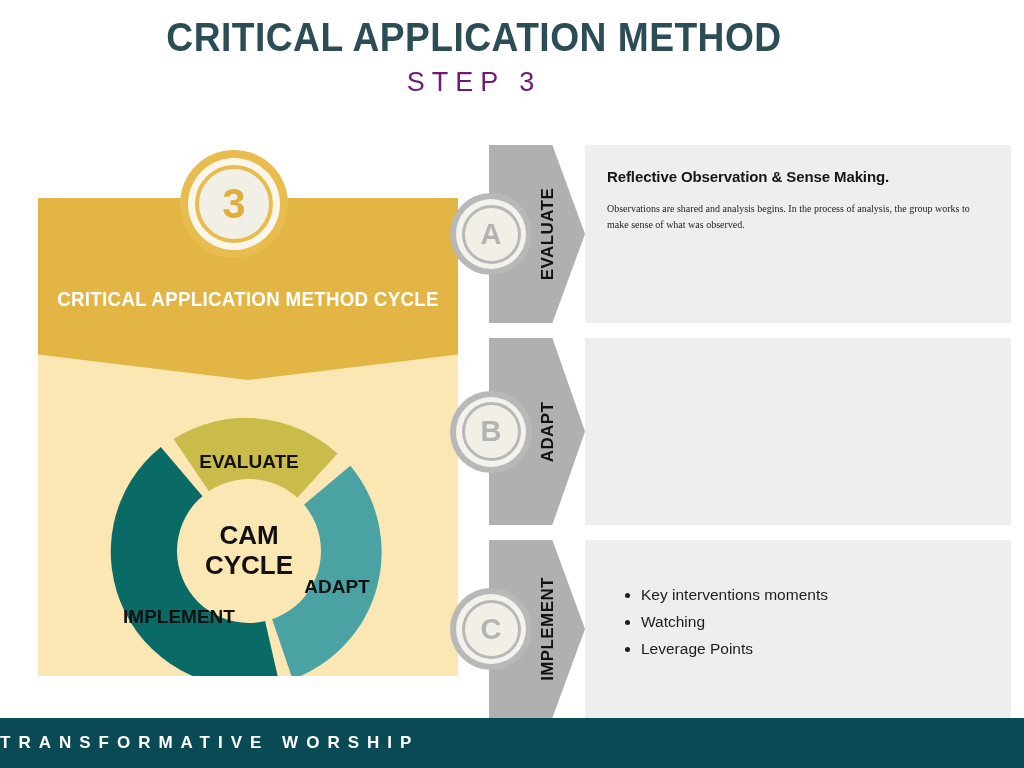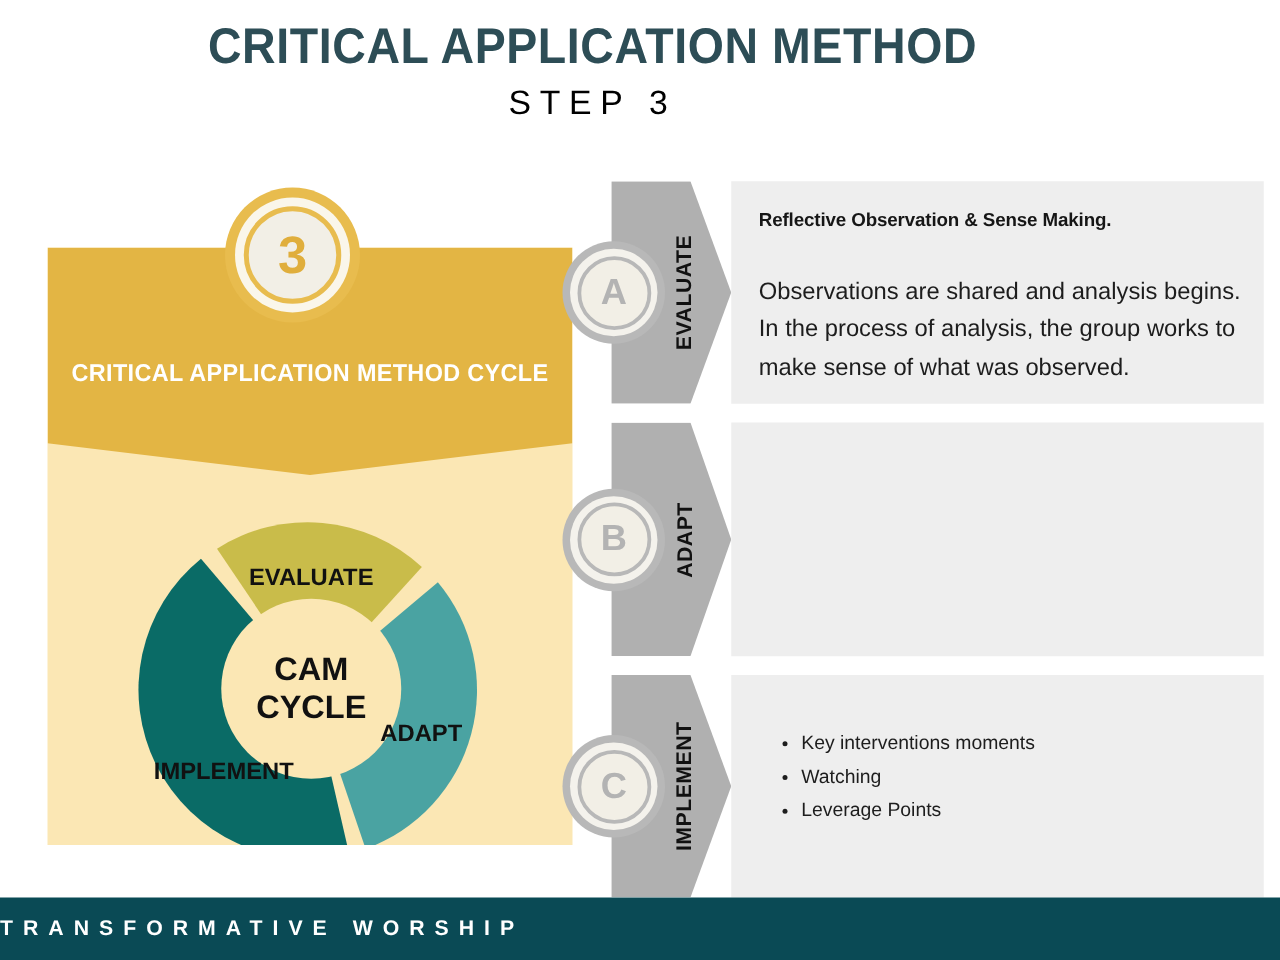--- a/index.html
+++ b/index.html
@@ -29,21 +29,21 @@
     color: #2d4d56;
     letter-spacing: 0.5px;
     line-height: 1.18;
     transform: scaleX(0.93);
   }
 
   #sub-title {
     margin-top: 6px;
     font-size: 27px;
     font-weight: normal;
-    color: #000000;
+    color: #701a75;
     letter-spacing: 7px;
   }
 
   
   #stage {
     position: absolute;
     top: 142px;
     left: 0;
     width: 1024px;
     height: 576px;
@@ -248,24 +248,25 @@
 
   .row-heading {
     font-size: 15px;
     font-weight: bold;
     color: #161616;
     line-height: 1.3;
     letter-spacing: -0.1px;
   }
 
   .row-body {
-    margin-top: 32px;
-    font-size: 19px;
+    margin-top: 14px;
+    font-size: 10px;
     color: #1d1d1d;
     line-height: 1.62;
+    font-family: Liberation Serif, serif;
   }
 
   .row-bullets {
     margin-top: 20px;
     padding-left: 34px;
     font-size: 15.5px;
     color: #1d1d1d;
     line-height: 1.68;
   }
   .row-bullets li { margin-bottom: 1px; }

